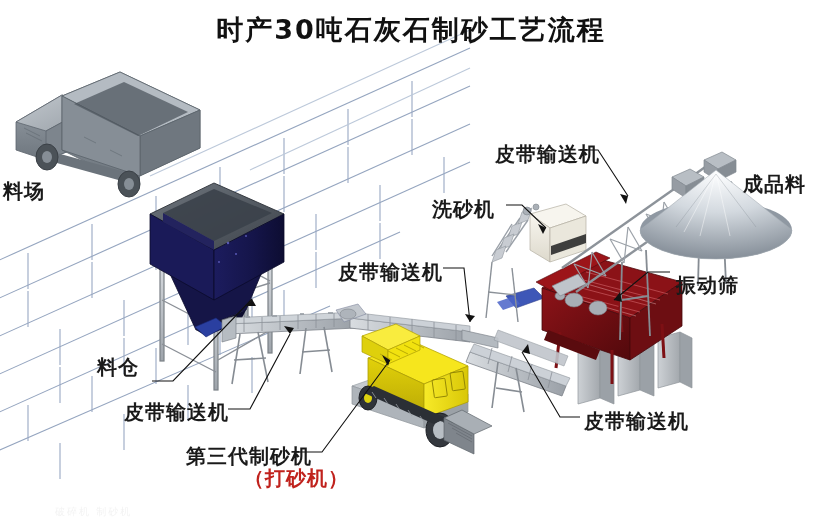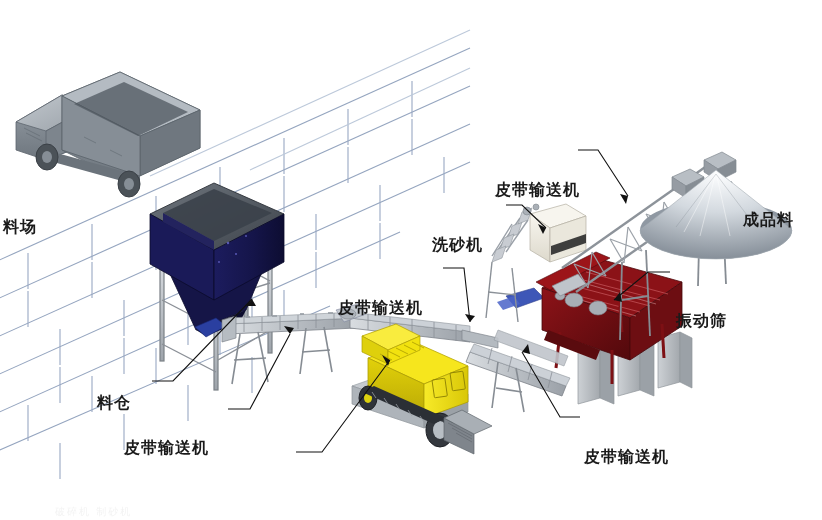--- a/index.html
+++ b/index.html
@@ -3,21 +3,21 @@
 <meta charset="utf-8">
 <style>
   html,body{margin:0;padding:0;background:#fff;}
   body{font-family:"DejaVu Sans","Liberation Sans",sans-serif;}
   #stage{position:relative;width:822px;height:520px;background:#ffffff;overflow:hidden;}
   svg.layer{position:absolute;left:0;top:0;width:822px;height:520px;}
   .lbl{position:absolute;white-space:nowrap;font-family:"DejaVu Sans","Liberation Sans",sans-serif;
        color:#1a1a1a;font-weight:700;letter-spacing:1px;}
   #title{left:0;right:0;top:12px;text-align:center;font-size:27px;letter-spacing:2px;
          font-weight:700;color:#111;}
-  .lbl.sm{font-size:16px;margin-top:39px;}
+  .lbl.sm{font-size:20px;}
   .lbl.red{color:#c0221d;}
   .wm{position:absolute;left:55px;top:505px;font-size:10px;color:#f3f3f3;letter-spacing:2px;}
 </style>
 </head>
 <body>
 
 <div id="stage">
 
   <svg class="layer" viewBox="0 0 822 520">
     <defs>
@@ -484,25 +484,28 @@
       <polygon points="290,334 284,326 294,328"></polygon>
       <polygon points="470,322 465,314 475,316"></polygon>
       <polygon points="390,360 382,355 388,366"></polygon>
       <polygon points="546,228 538,224 543,234"></polygon>
       <polygon points="628,196 620,194 626,204"></polygon>
       <polygon points="614,300 620,292 622,302"></polygon>
       <polygon points="522,352 528,344 530,354"></polygon>
     </g>
   </svg>
 
+  <div id="title" class="lbl">时产30吨石灰石制砂工艺流程</div>
 
   <div class="lbl sm" style="left:3px;top:178px;">料场</div>
   <div class="lbl sm" style="left:97px;top:354px;">料仓</div>
   <div class="lbl sm" style="left:124px;top:399px;">皮带输送机</div>
   <div class="lbl sm" style="left:338px;top:259px;">皮带输送机</div>
+  <div class="lbl sm" style="left:186px;top:443px;">第三代制砂机</div>
+  <div class="lbl sm red" style="left:244px;top:465px;">（打砂机）</div>
   <div class="lbl sm" style="left:432px;top:196px;">洗砂机</div>
   <div class="lbl sm" style="left:495px;top:141px;">皮带输送机</div>
   <div class="lbl sm" style="left:676px;top:272px;">振动筛</div>
   <div class="lbl sm" style="left:584px;top:408px;">皮带输送机</div>
   <div class="lbl sm" style="left:743px;top:171px;">成品料</div>
 
   <div class="wm">破碎机 制砂机</div>
 </div>
 
 </body></html>

